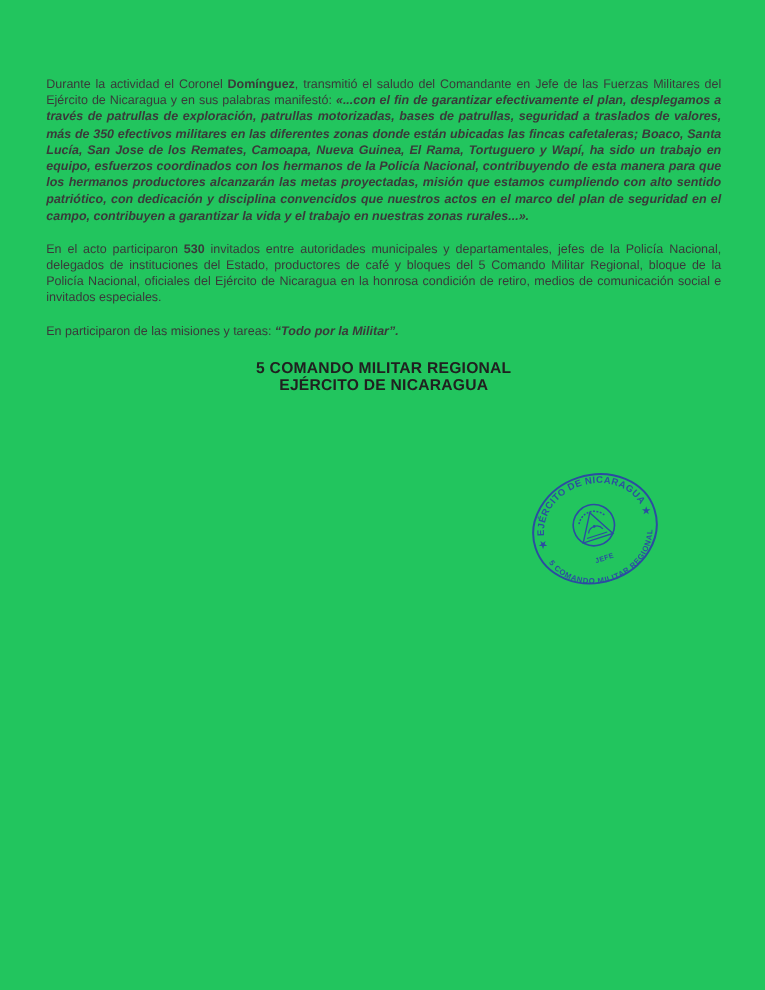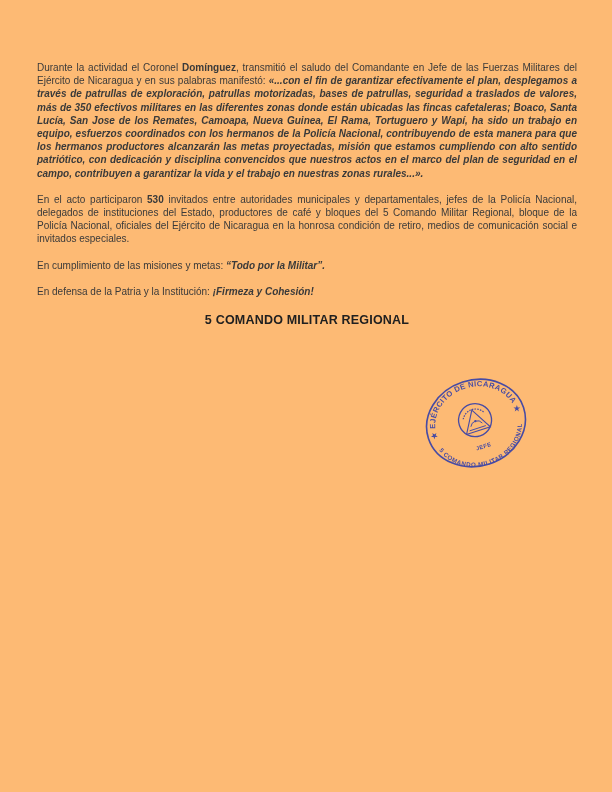--- a/index.html
+++ b/index.html
@@ -4,21 +4,21 @@
 <style>
   html, body { margin: 0; padding: 0; }
   body {
     width: 612px; height: 792px;
     background: #ffffff;
     font-family: "Liberation Sans", sans-serif;
   }
   .page {
     position: relative;
     width: 612px; height: 792px;
-    background: #fdba74;
+    background: #22c55e;
     overflow: hidden;
   }
   .content {
     position: absolute;
     left: 37px; top: 61px; width: 540px;
     color: #3a3a3a;
     font-size: 10px;
     line-height: 13.2px;
   }
   .para {
@@ -48,26 +48,26 @@
 </style>
 </head>
 <body>
 
 <div class="page">
 
   <div class="content">
     <div id="paragraphs">
         <div class="para"><span>Durante la actividad el Coronel </span><span class="run-bold">Domínguez</span><span>, transmitió el saludo del Comandante en Jefe de las Fuerzas Militares del Ejército de Nicaragua y en sus palabras manifestó: </span><span class="run-bolditalic">«...con el fin de garantizar efectivamente el plan, desplegamos a través de patrullas de exploración, patrullas motorizadas, bases de patrullas, seguridad a traslados de valores, más de 350 efectivos militares en las diferentes zonas donde están ubicadas las fincas cafetaleras; Boaco, Santa Lucía, San Jose de los Remates, Camoapa, Nueva Guinea, El Rama, Tortuguero y Wapí, ha sido un trabajo en equipo, esfuerzos coordinados con los hermanos de la Policía Nacional, contribuyendo de esta manera para que los hermanos productores alcanzarán las metas proyectadas, misión que estamos cumpliendo con alto sentido patriótico, con dedicación y disciplina convencidos que nuestros actos en el marco del plan de seguridad en el campo, contribuyen a garantizar la vida y el trabajo en nuestras zonas rurales...».</span></div>
         <div class="para"><span>En el acto participaron </span><span class="run-bold">530</span><span> invitados entre autoridades municipales y departamentales, jefes de la Policía Nacional, delegados de instituciones del Estado, productores de café y bloques del 5 Comando Militar Regional, bloque de la Policía Nacional, oficiales del Ejército de Nicaragua en la honrosa condición de retiro, medios de comunicación social e invitados especiales.</span></div>
-        <div class="para"><span>En cumplimiento de las misiones y metas: </span><span class="run-bolditalic">“Todo por la Militar”.</span></div>
-        <div class="para"><span>En defensa de la Patria y la Institución: </span><span class="run-bolditalic">¡Firmeza y Cohesión!</span></div>
+        <div class="para"><span>En participaron de las misiones y tareas: </span><span class="run-bolditalic">“Todo por la Militar”.</span></div>
       </div>
 
     <div class="heading">
       <div>5 COMANDO MILITAR REGIONAL</div>
+      <div>EJÉRCITO DE NICARAGUA</div>
     </div>
   </div>
 
   <svg class="seal" width="118" height="104" viewBox="0 0 118 104" xmlns="http://www.w3.org/2000/svg">
     <defs>
       <path id="arcTop" d="M 21 64 A 41 35 0 1 1 97 64" fill="none"></path>
       <path id="arcBottom" d="M 16 45 A 45 39 0 1 0 102 45" fill="none"></path>
     </defs>
     <g transform="rotate(-18 59 52)" stroke="#2e3cab" fill="none">
       <ellipse cx="59" cy="52" rx="50" ry="43" stroke-width="1.6"></ellipse>

